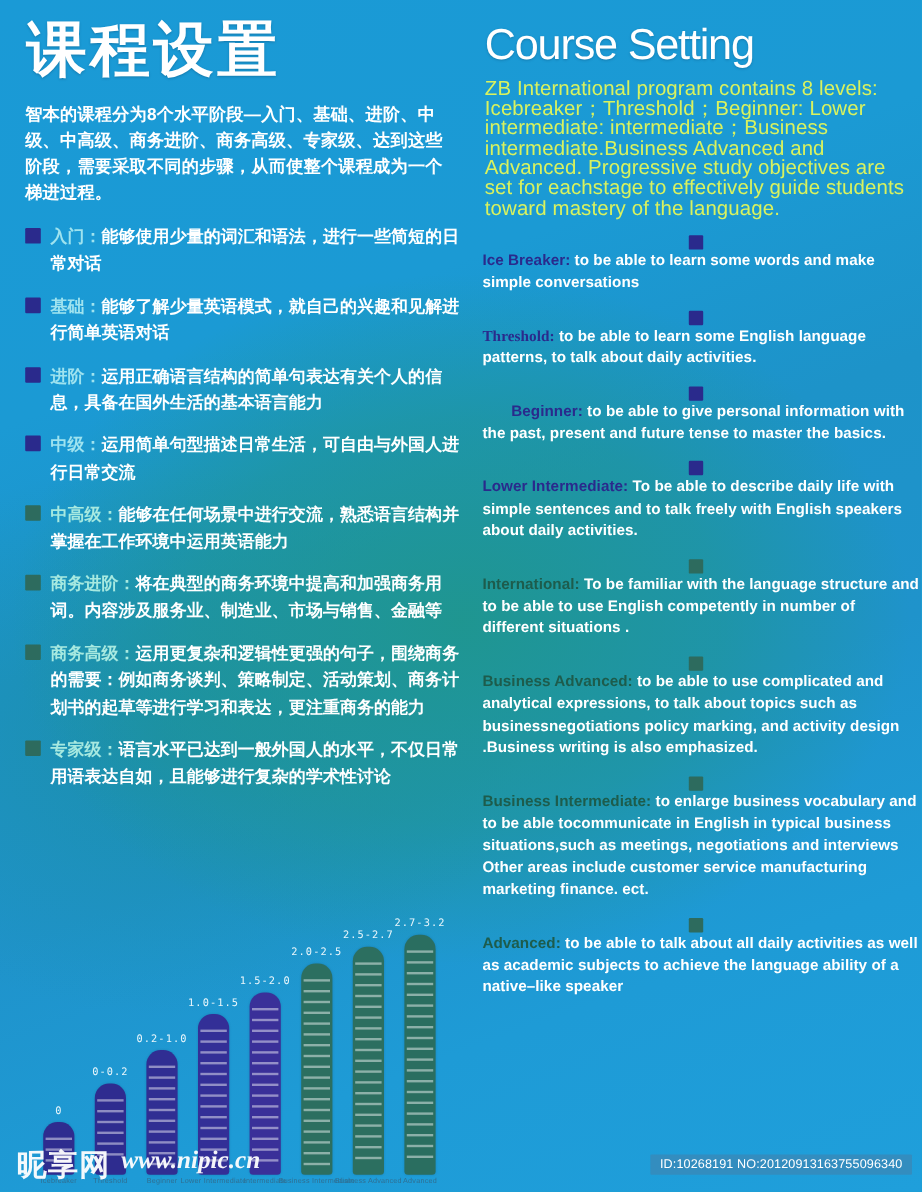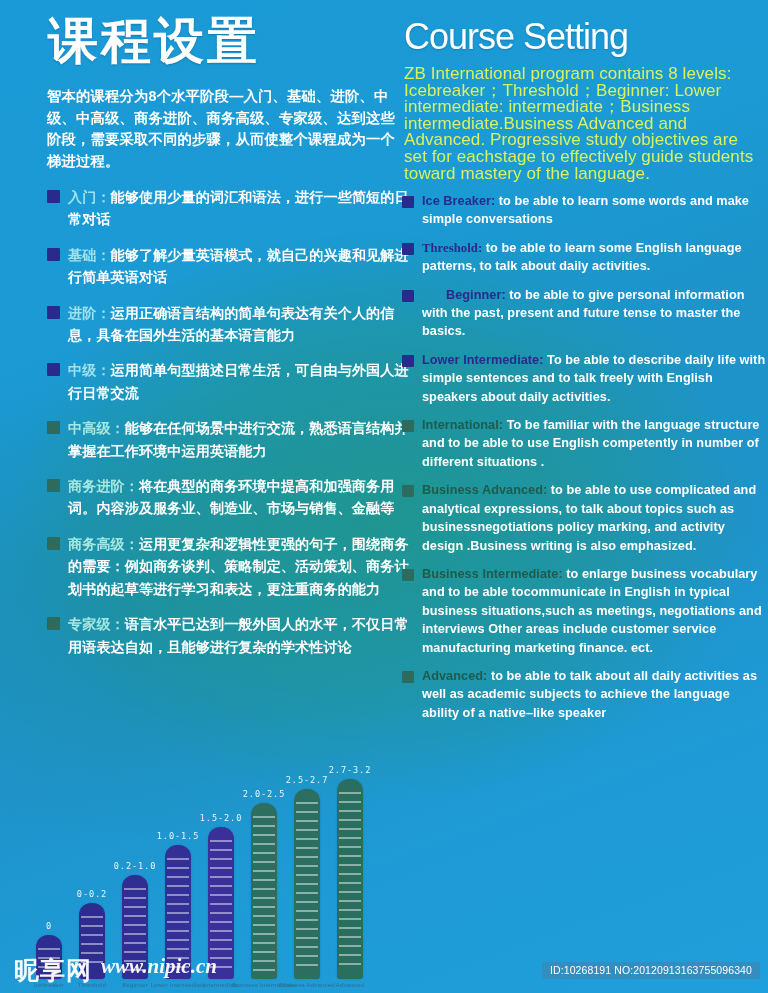--- a/index.html
+++ b/index.html
@@ -10,21 +10,21 @@
   }
   #poster{
     position:relative;width:768px;height:993px;overflow:hidden;
     background:
       radial-gradient(ellipse 520px 400px at 50% 52%, rgba(31,150,140,0.92) 0%, rgba(31,150,140,0.55) 42%, rgba(31,150,140,0.0) 72%),
       radial-gradient(ellipse 430px 330px at 18% 62%, rgba(26,140,150,0.55) 0%, rgba(26,140,150,0.0) 70%),
       linear-gradient(160deg,#1a9ad6 0%,#1b9ad4 28%,#1d93c9 45%,#1f93cb 62%,#1e9bd6 80%,#1f9fdb 100%);
   }
   
   .col{position:absolute;top:0;}
-  .col-left{left:0;width:398px;height:993px;margin-left:26px;}
+  .col-left{left:0;width:398px;height:993px;}
   .col-right{left:398px;width:370px;height:993px;}
 
   
   .cn-title{
     position:absolute;left:22px;top:14px;
     font-family:"DejaVu Sans","Liberation Sans",sans-serif;
     font-size:50px;line-height:54px;font-weight:bold;color:#ffffff;
     letter-spacing:3px;
     text-shadow:0 1px 2px rgba(0,40,70,0.28);
   }
@@ -52,21 +52,21 @@
     font-size:36px;line-height:50px;font-weight:normal;color:#ffffff;
     letter-spacing:-1px;
     text-shadow:0 1px 2px rgba(0,40,70,0.25);
   }
   .en-intro{
     position:absolute;left:6px;top:66px;width:356px;
     font-size:17px;line-height:16.6px;color:#d9f25e;font-weight:normal;
     letter-spacing:0.1px;
   }
   .en-list{position:absolute;left:4px;top:192px;width:364px;}
-  .en-item{display:flex;align-items:flex-start;margin-bottom:10px;}
+  .en-item{display:flex;align-items:center;margin-bottom:10px;flex-direction:column;}
   .en-bullet{
     width:12px;height:12px;flex:0 0 12px;margin-top:4px;margin-right:8px;border-radius:1px;
   }
   .en-body{
     font-size:12.7px;line-height:18.4px;font-weight:bold;color:#ffffff;
     letter-spacing:0.05px;
   }
   .en-term{font-weight:bold;}
 
   

